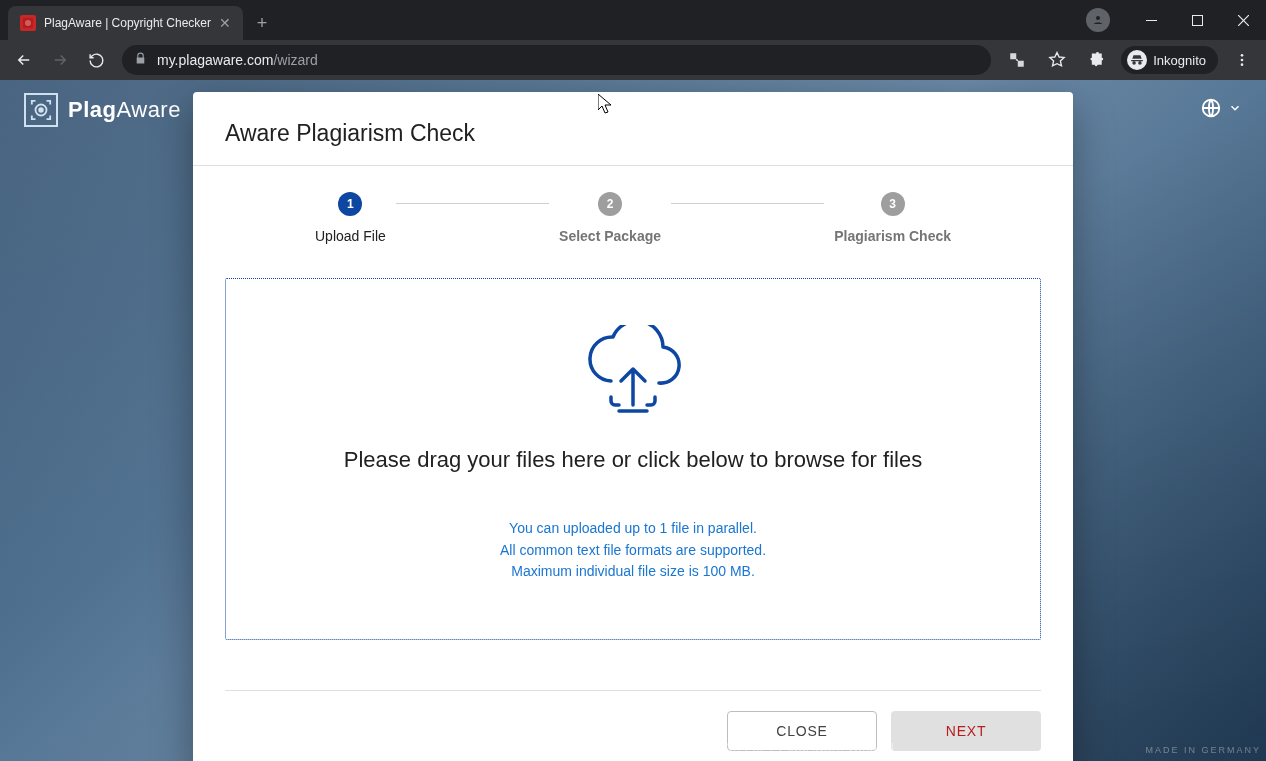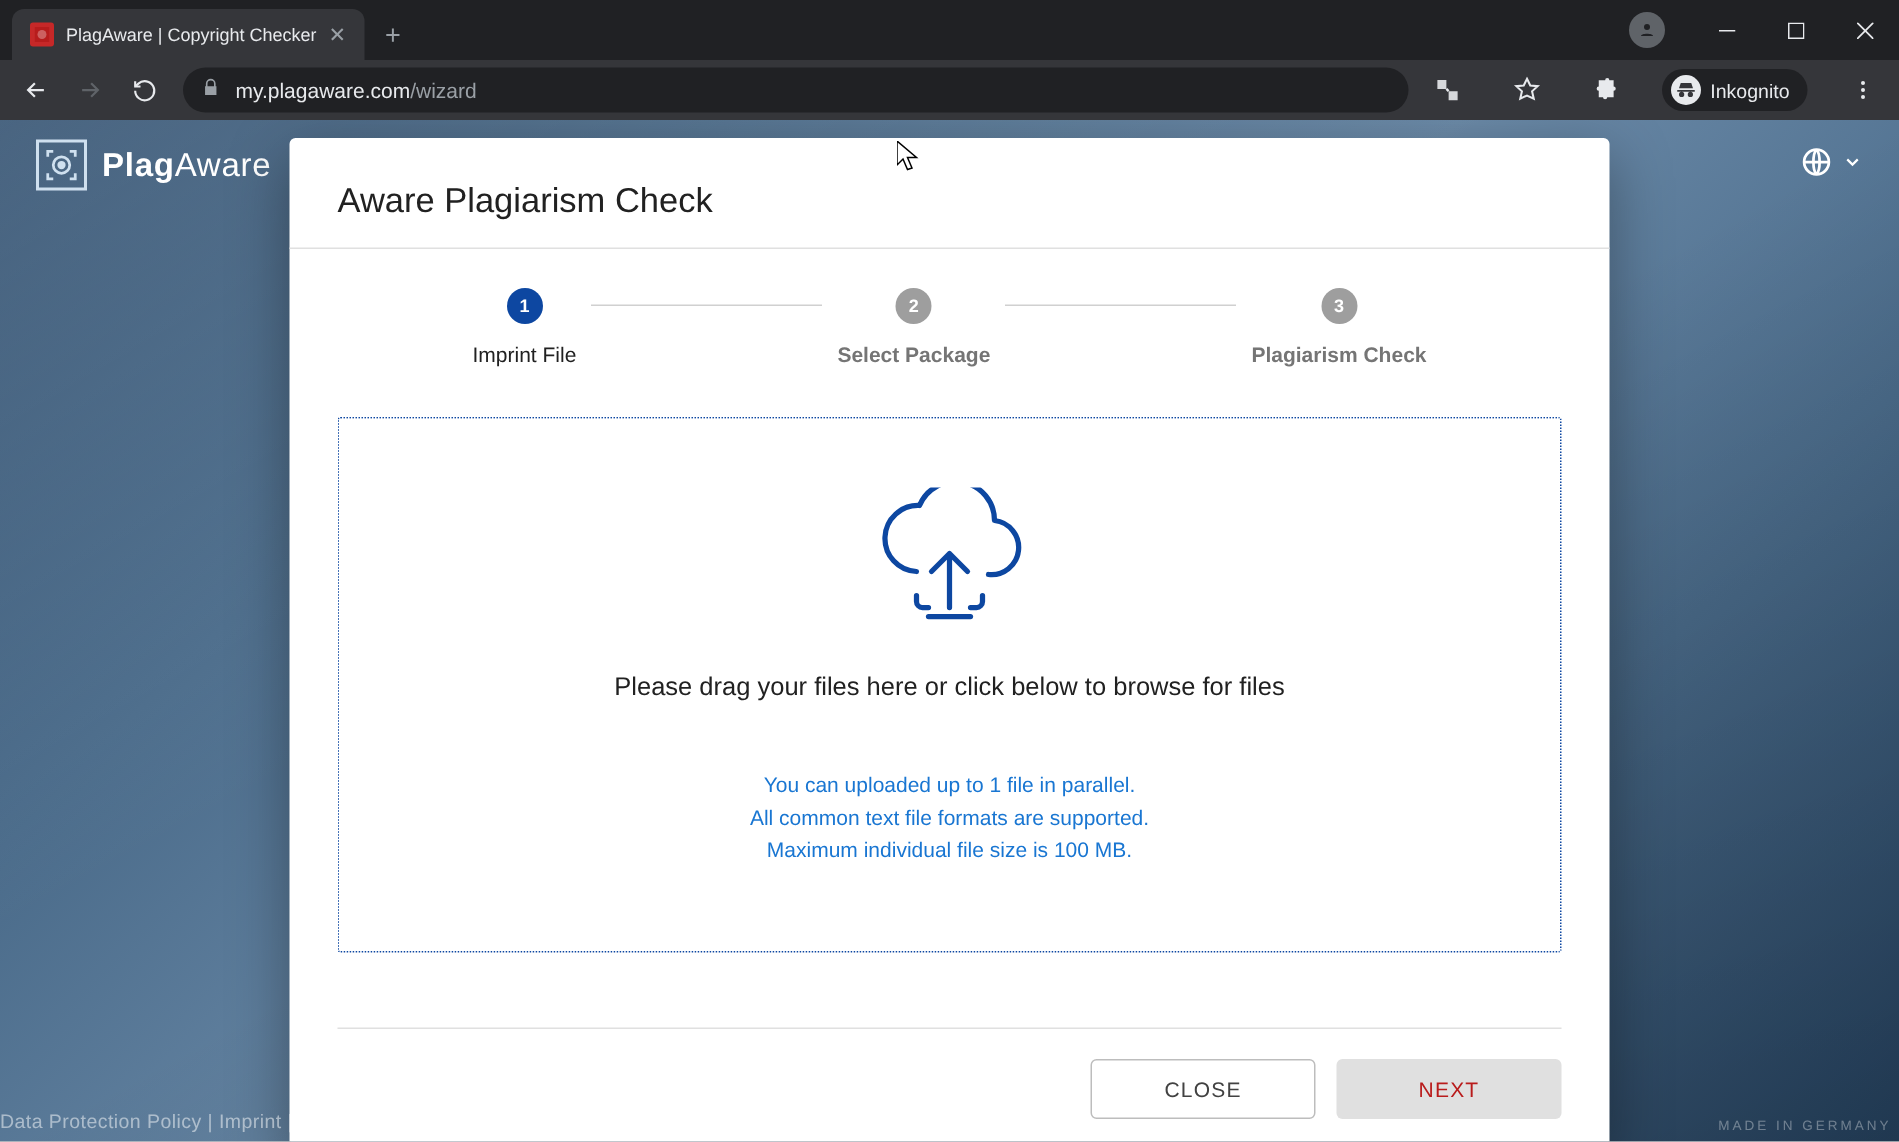--- a/index.html
+++ b/index.html
@@ -17,57 +17,57 @@
   .win-btn { width: 46px; height: 30px; display:flex; align-items:center; justify-content:center; color:#e8eaed; font-size:12px; }
   .win-account { width:24px; height:24px; border-radius:50%; background:#5f6368; margin-right:18px; display:flex;align-items:center;justify-content:center;}
 
   .toolbar { height: 40px; background: #35363a; display: flex; align-items: center; padding: 0 8px; gap: 4px; }
   .tbtn { width: 32px; height: 32px; display:flex; align-items:center; justify-content:center; color:#9aa0a6; border-radius:50%; }
   .tbtn.active { color:#e8eaed; }
   .addr { flex:1; height: 30px; background:#202124; border-radius: 15px; display:flex; align-items:center; padding:0 12px; color:#9aa0a6; font-size:14px; gap:10px; margin:0 6px;}
   .addr .lock { font-size:12px; }
   .addr-text { color:#e8eaed; }
   .addr-text .muted { color:#9aa0a6; }
-  .right-icons { display:flex; align-items:center; gap:21px; }
+  .right-icons { display:flex; align-items:center; gap:8px; }
   .inkognito { display:flex; align-items:center; gap:6px; background:#202124; border-radius:15px; padding:4px 12px 4px 6px; color:#e8eaed; font-size:13px;}
   .inkognito .inc-icon { width:20px;height:20px;border-radius:50%;background:#e8eaed;display:flex;align-items:center;justify-content:center;}
 
   
   .page { flex:1; position:relative; background: linear-gradient(135deg, #2a4a6b 0%, #4a6b8a 25%, #6b8aa8 50%, #4a6b8a 75%, #2a4a6b 100%); overflow:hidden;}
   .page::before { content:""; position:absolute; inset:0; background:
     linear-gradient( to bottom right, rgba(255,255,255,0.15), transparent 40%),
     linear-gradient( to top left, rgba(0,0,0,0.25), transparent 50%);
   }
   .page-header { position:absolute; top:0; left:0; right:0; height:60px; display:flex; align-items:center; padding:0 24px; }
   .logo { display:flex; align-items:center; gap:10px; color:#fff; }
   .logo-mark { width:34px; height:34px; border:2px solid #cfe0ef; display:flex;align-items:center;justify-content:center; }
   .logo-text { font-size:22px; font-weight:300; letter-spacing:0.5px; }
   .logo-text b { font-weight:600; }
   .lang { margin-left:auto; display:flex; align-items:center; gap:6px; color:#fff; }
 
-  .footer { position:absolute; bottom:6px; left:0; right:0; text-align:left; color: rgba(255,255,255,0.5); font-size:13px; letter-spacing:0.3px;}
+  .footer { position:absolute; bottom:6px; left:0; right:0; text-align:center; color: rgba(255,255,255,0.5); font-size:13px; letter-spacing:0.3px;}
   .footer .mig { position:absolute; right:5px; bottom:0; font-size:9px; letter-spacing:2px; color:rgba(255,255,255,0.35);}
 
   
   .card { position:absolute; left:193px; top:12px; width:880px; background:#fff; border-radius:4px; box-shadow: 0 12px 40px rgba(0,0,0,0.35); padding:28px 32px 24px; }
   .card h1 { font-size:23px; font-weight:500; color:#212121; }
   .divider { height:1px; background:#e0e0e0; margin:18px -32px 0; }
 
   .stepper { display:flex; align-items:flex-start; justify-content:space-between; margin:26px 80px 0; position:relative; }
   .step { display:flex; flex-direction:column; align-items:center; gap:12px; z-index:1; background:#fff; padding:0 10px;}
   .step-line { position:absolute; top:11px; left:40px; right:40px; height:1px; background:#d0d0d0; }
   .step-circle { width:24px; height:24px; border-radius:50%; display:flex; align-items:center; justify-content:center; font-size:12px; font-weight:600; color:#fff; }
   .step-circle.active { background:#0d47a1; }
   .step-circle.inactive { background:#9e9e9e; }
   .step-label { font-size:14px; color:#212121; font-weight:500; }
   .step-label.inactive { color:#757575; font-weight:700; }
 
   .dropzone { margin-top:34px; border:1.5px dotted #0d47a1; border-radius:2px; padding:46px 20px 56px; text-align:center; }
   .dropzone .cloud { margin-bottom:22px; }
-  .dz-main { font-size:17px; color:#212121; margin-bottom:18px;text-align:center; }
+  .dz-main { font-size:22px; color:#212121; margin-bottom:18px;text-align:center; }
   .dz-sub { font-size:14px; color:#1976d2; line-height:1.55;margin-top:45px; }
 
   .divider2 { height:1px; background:#e0e0e0; margin:50px 0 20px; }
   .actions { display:flex; justify-content:flex-end; gap:14px; }
   .btn { min-width:150px; height:40px; border-radius:4px; font-size:14px; font-weight:500; letter-spacing:0.8px; display:flex; align-items:center; justify-content:center; }
   .btn-outline { border:1px solid #bdbdbd; background:#fff; color:#424242; }
   .btn-disabled { background:#e0e0e0; color:#b91c1c; }
 
   
   .cursor { position:absolute; left:598px; top:14px; pointer-events:none; }
@@ -203,21 +203,21 @@
     </div>
 
     <div class="card">
       <h1>Aware Plagiarism Check</h1>
       <div class="divider"></div>
 
       <div class="stepper">
         <div class="step-line"></div>
         <div class="step">
           <div class="step-circle active">1</div>
-          <div class="step-label">Imprint File</div>
+          <div class="step-label">Upload File</div>
         </div>
         <div class="step">
           <div class="step-circle inactive">2</div>
           <div class="step-label inactive">Select Package</div>
         </div>
         <div class="step">
           <div class="step-circle inactive">3</div>
           <div class="step-label inactive">Plagiarism Check</div>
         </div>
       </div>

